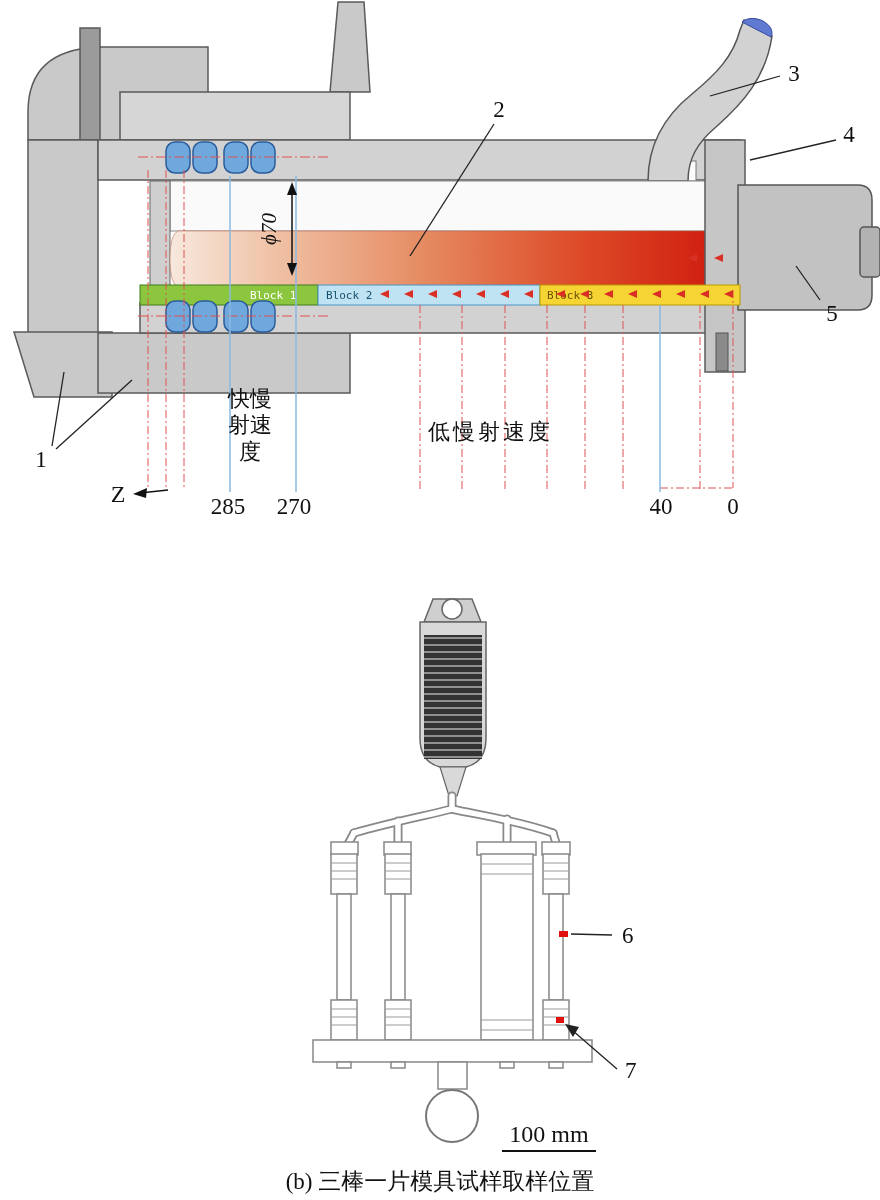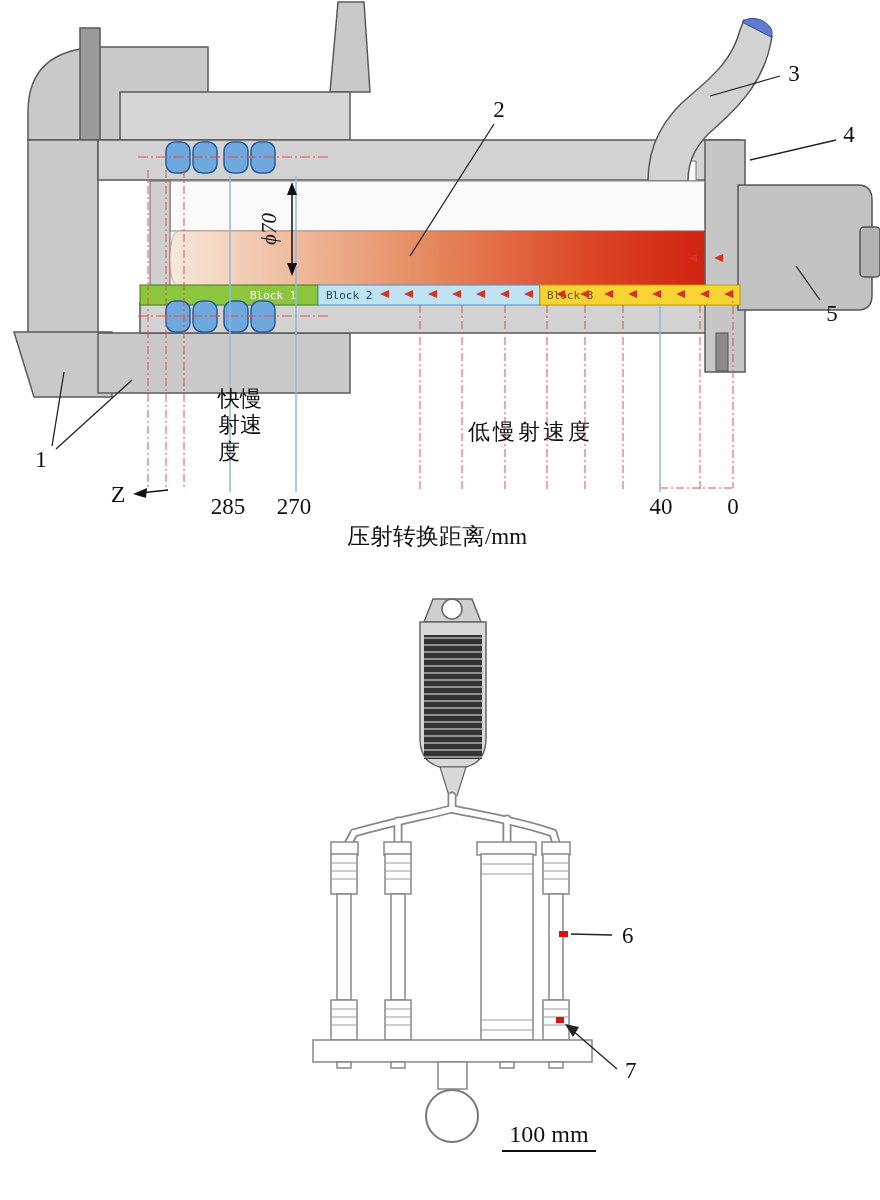--- a/index.html
+++ b/index.html
@@ -1,21 +1,21 @@
 <!DOCTYPE html>
 <html><head>
 <meta charset="utf-8">
 <style>
   html,body{margin:0;padding:0;background:#ffffff;}
   .stage{position:relative;width:880px;height:1200px;background:#ffffff;overflow:hidden;
          font-family:"Liberation Serif","DejaVu Serif",serif;}
   .stage svg{position:absolute;left:0;}
   .txt{position:absolute;color:#111;}
-  #label-fast-slow{left:218px;top:386px;width:64px;font-size:22px;line-height:1.2;white-space:pre-line;}
-  #label-low-slow{left:428px;top:417px;font-size:22px;letter-spacing:3px;margin-left:40px;}
+  #label-fast-slow{left:218px;top:386px;width:64px;text-align:center;font-size:22px;line-height:1.2;white-space:pre-line;}
+  #label-low-slow{left:428px;top:417px;font-size:22px;letter-spacing:3px;}
   #axis-title{left:287px;top:521px;width:300px;text-align:center;font-size:23px;}
   #caption-a{left:237px;top:553px;width:400px;text-align:center;font-size:23px;}
   #caption-b{left:240px;top:1166px;width:400px;text-align:center;font-size:23px;}
 </style>
 </head>
 <body>
 
 <div class="stage">
 
   <svg width="880" height="590" viewBox="0 0 880 590" style="top:0;">
@@ -165,21 +165,20 @@
       <text x="294" y="514">270</text>
       <text x="661" y="514">40</text>
       <text x="733" y="514">0</text>
     </g>
   </svg>
 
   <div class="txt" id="label-fast-slow">快慢
 射速
 度</div>
   <div class="txt" id="label-low-slow">低慢射速度</div>
-  <div class="txt" id="axis-title">压射转换距离/mm</div>
 
   <svg width="880" height="575" viewBox="0 0 880 575" style="top:590px;">
     <defs>
       <pattern id="bstripe" width="8" height="7" patternUnits="userSpaceOnUse">
         <rect width="8" height="7" fill="#333333"></rect>
         <rect y="5" width="8" height="2" fill="#909090"></rect>
       </pattern>
     </defs>
 
     <g>
@@ -282,14 +281,15 @@
       <path d="M565,434 l14,3 l-6,10 z" fill="#222"></path>
       <text x="625" y="488" font-size="23" fill="#111" font-family="Liberation Serif, DejaVu Serif, serif">7</text>
     </g>
 
     <g>
       <text x="549" y="552" text-anchor="middle" font-size="24" fill="#111" font-family="Liberation Serif, DejaVu Serif, serif">100 mm</text>
       <line x1="502" y1="561" x2="596" y2="561" stroke="#111" stroke-width="2"></line>
     </g>
   </svg>
 
+  <div class="txt" id="caption-b">(b) 三棒一片模具试样取样位置</div>
 
 </div>
 
 </body></html>

